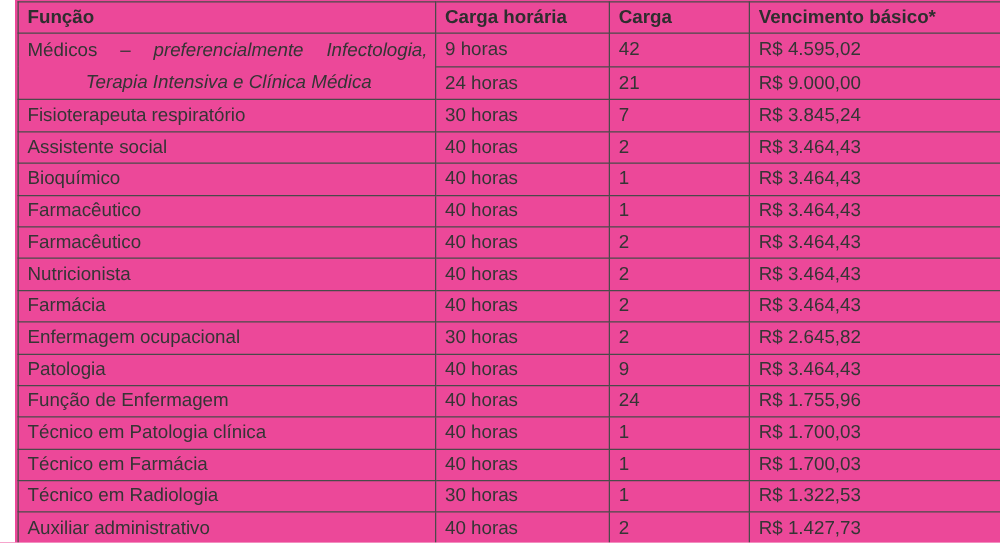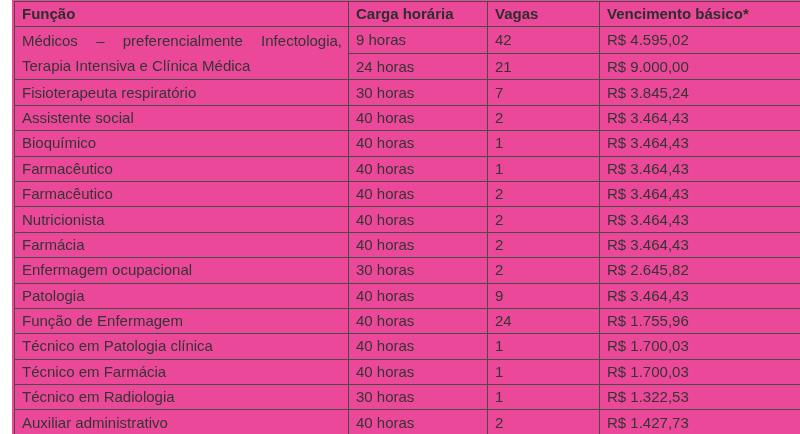--- a/index.html
+++ b/index.html
@@ -35,48 +35,49 @@
     text-align: left;
     vertical-align: middle;
     overflow: hidden;
     white-space: nowrap;
   }
   .job-table tr { height: 25.4px; }
   .job-table th {
     font-weight: bold;
     color: #2e2e2e;
   }
-  .italic { }
+  .italic { font-style: italic; }
   .medicos-cell { white-space: normal; }
   .medicos-line1 {
     text-align: justify;
     text-align-last: justify;
     line-height: 25px;
     padding-right: 2px;
   }
   .medicos-line2 {
     line-height: 25px;
+    text-align: center;
   }
 </style>
 </head>
 <body>
 
 <div class="page">
   <table class="job-table">
     <colgroup>
       <col style="width:334px">
       <col style="width:139px">
       <col style="width:112px">
       <col style="width:207px">
     </colgroup>
     <thead>
       <tr>
         <th>Função</th>
         <th>Carga horária</th>
-        <th>Vagas</th>
+        <th>Carga</th>
         <th>Vencimento básico*</th>
       </tr>
     </thead>
     <tbody>
       <tr>
         <td class="medicos-cell" rowspan="2">
           <div class="medicos-line1"><span>Médicos</span> <span>–</span> <span class="italic">preferencialmente Infectologia,</span></div>
           <div class="medicos-line2 italic">Terapia Intensiva e Clínica Médica</div>
         </td>
         <td>9 horas</td>

